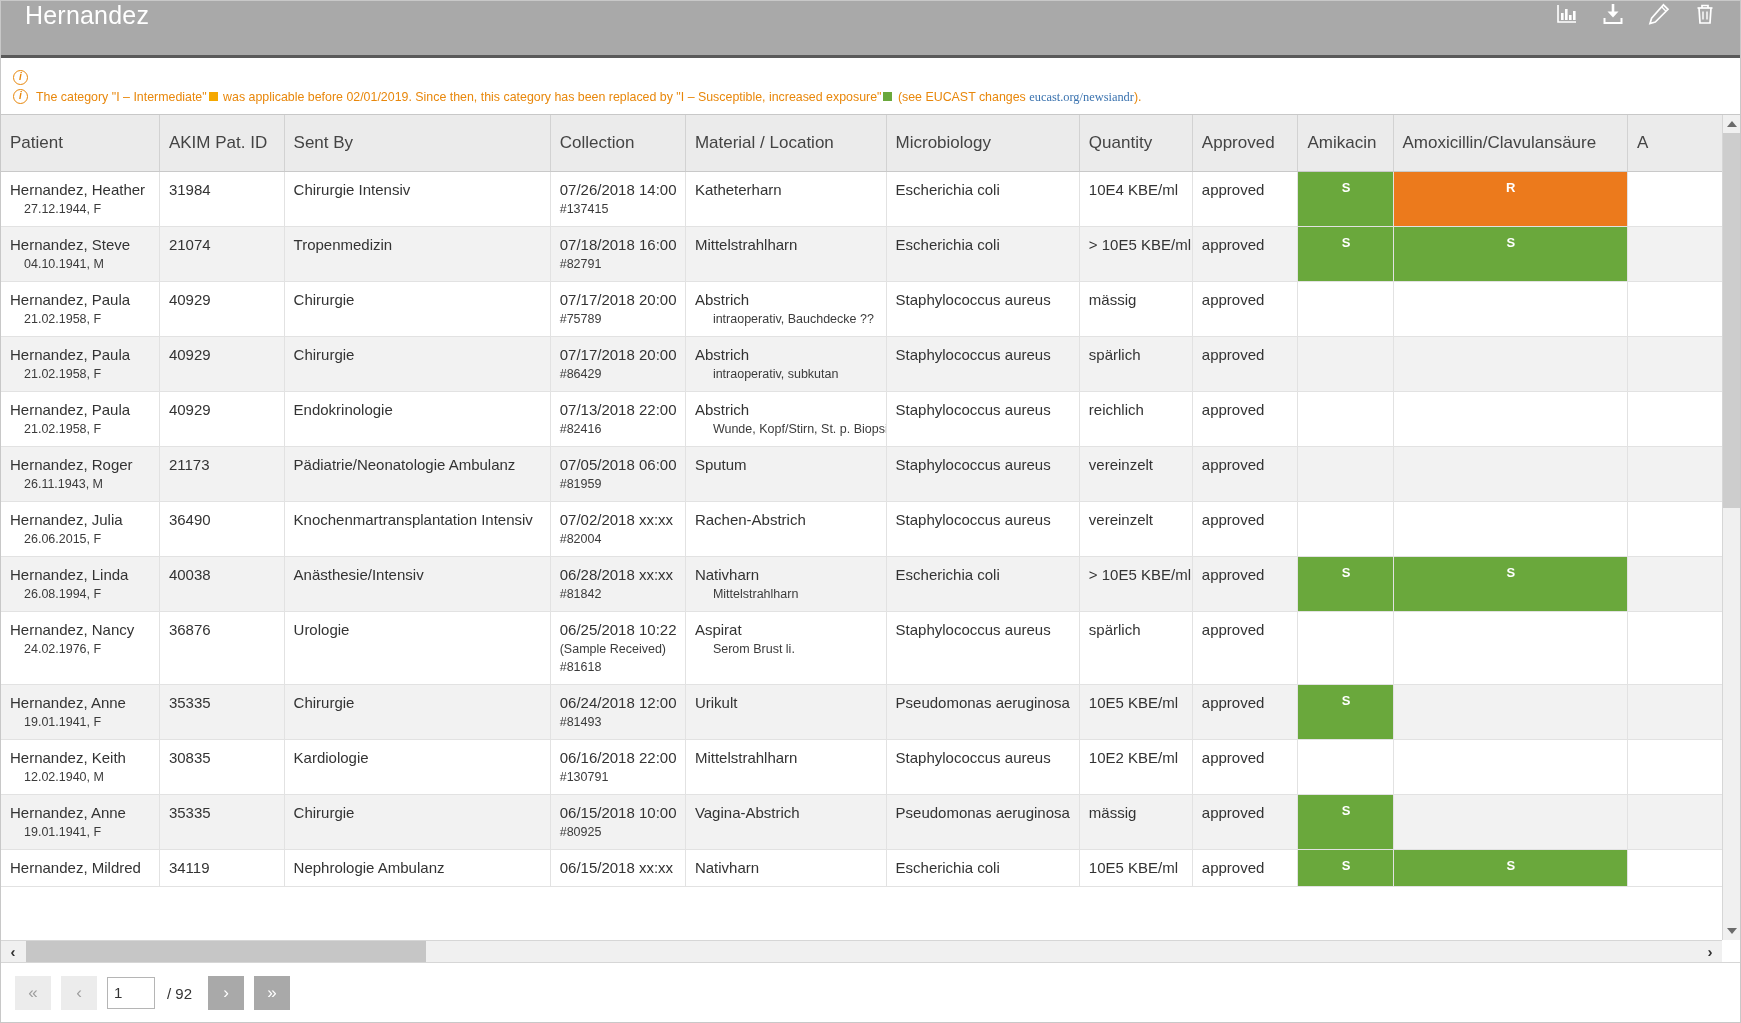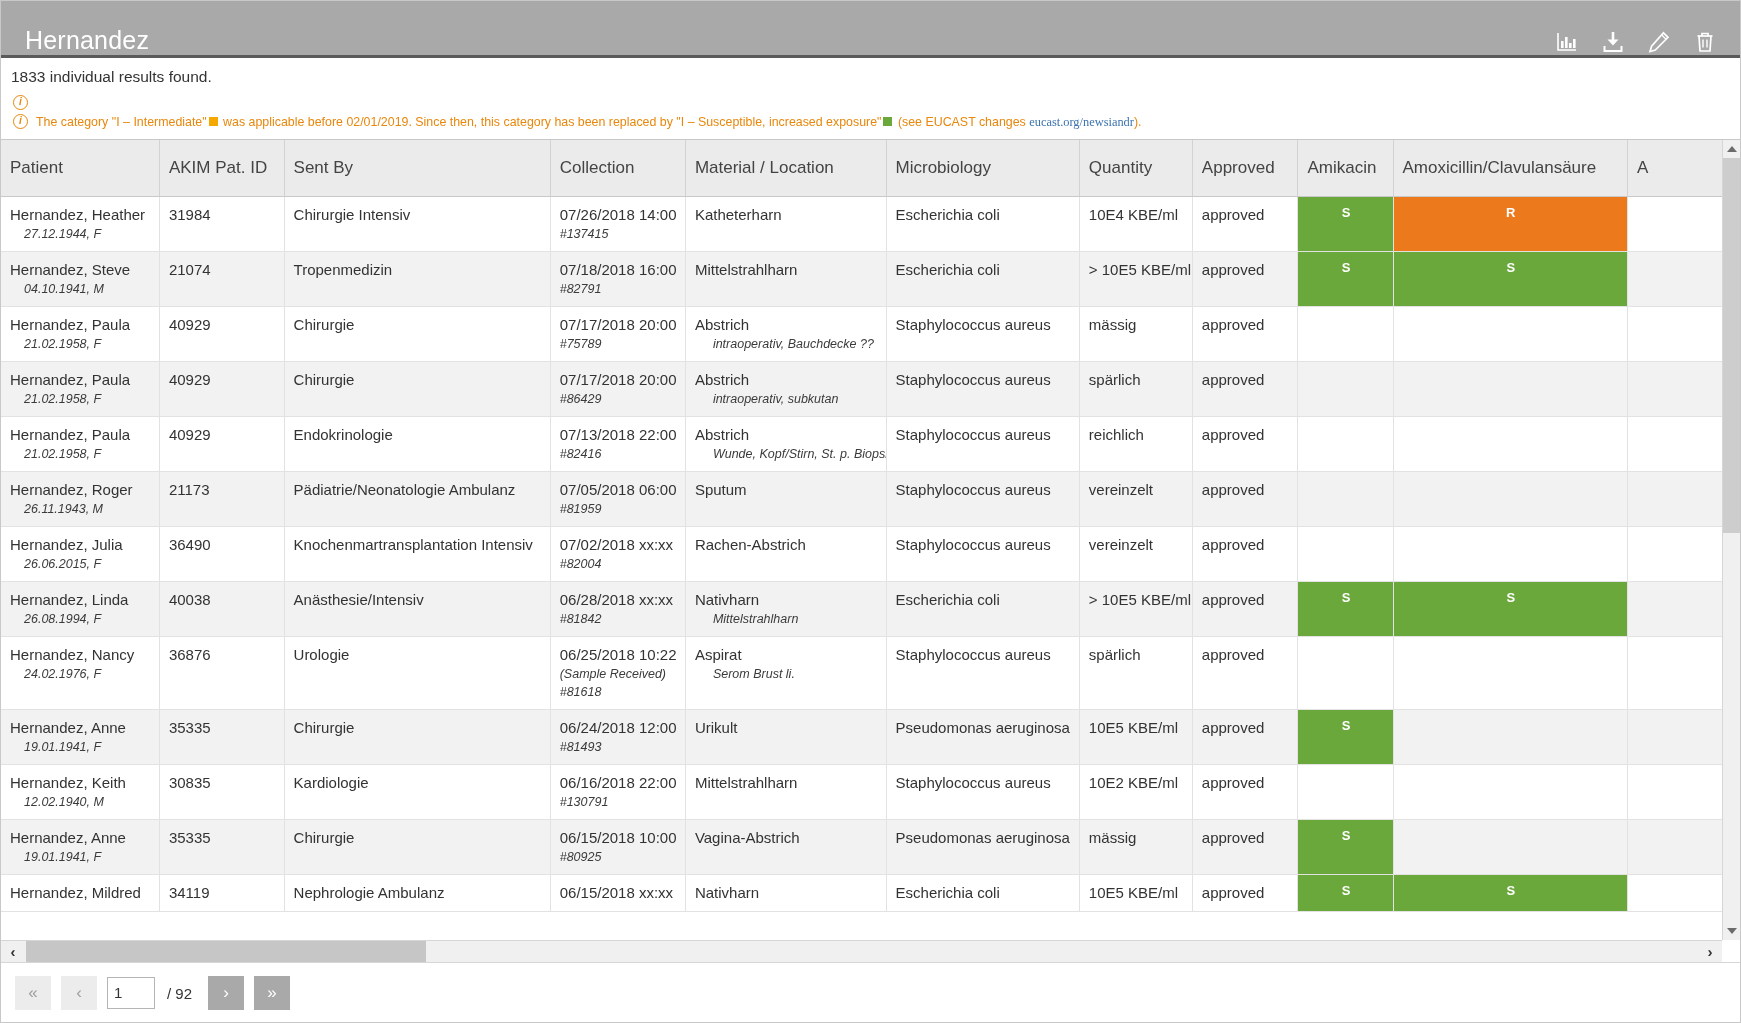--- a/index.html
+++ b/index.html
@@ -18,21 +18,21 @@
     display: flex;
     flex-direction: column;
   }
 
   
   .titlebar {
     height: 57px;
     background: #a9a9a9;
     border-bottom: 3px solid #5a5a5a;
     display: flex;
-    align-items: flex-end;
+    align-items: flex-start;
     justify-content: space-between;
     padding: 0 22px 0 24px;
     flex: 0 0 auto;
   }
   .titlebar .title {
     color: #ffffff;
     font-size: 25px;
     font-weight: 400;
     letter-spacing: 0.2px;
   }
@@ -130,21 +130,20 @@
     padding: 8px 8px 8px 9px;
     vertical-align: top;
     overflow: hidden;
   }
   table.grid tr.even td { background: #ffffff; }
   table.grid tr.odd  td { background: #f2f2f2; }
 
   .cell-main { font-size: 15px; line-height: 20px; color: #333; white-space: nowrap; }
   .cell-sub {
     font-size: 12.5px;
-    font-style: italic;
     line-height: 18px;
     color: #3b3b3b;
     padding-left: 14px;
     white-space: nowrap;
   }
   .cell-sub.c { text-align: left; padding-left: 0; }
   .cell-sub.r { padding-left: 18px; }
 
   td.ab {
     text-align: center;
@@ -289,21 +288,20 @@
           <path d="M4.5 6 L19.5 6" stroke="#fff" stroke-width="1.7"></path>
           <path d="M9 6 L9 3.5 L15 3.5 L15 6" stroke="#fff" stroke-width="1.7" fill="none"></path>
           <path d="M6 6 L7 21 L17 21 L18 6" stroke="#fff" stroke-width="1.7" fill="none"></path>
           <path d="M10 9.5 L10 17.5 M14 9.5 L14 17.5" stroke="#fff" stroke-width="1.4"></path>
         </svg>
       </span>
     </div>
   </div>
 
   <div class="notices">
-    <div class="results-count">1833 individual results found.</div>
 
     <div class="notice-line">
       <span class="info-ico">i</span>
     </div>
 
     <div class="notice-line small">
       <span class="info-ico">i</span>
       <span>
         <span>The category "I – Intermediate"</span><span class="sw sw-i"></span><span> was applicable before 02/01/2019. Since then, this category has been replaced by "I – Susceptible, increased exposure"</span><span class="sw sw-s"></span><span> (see EUCAST changes </span><a href="#" class="notice-link">eucast.org/newsiandr</a><span>).</span>
       </span>

